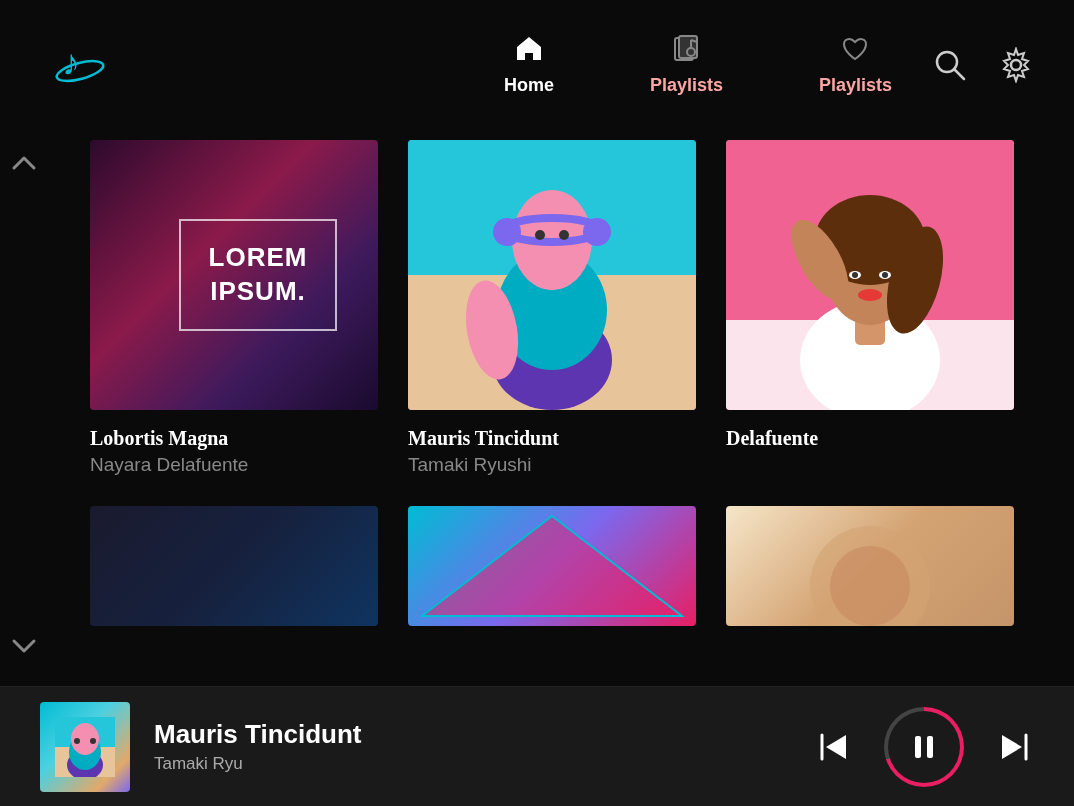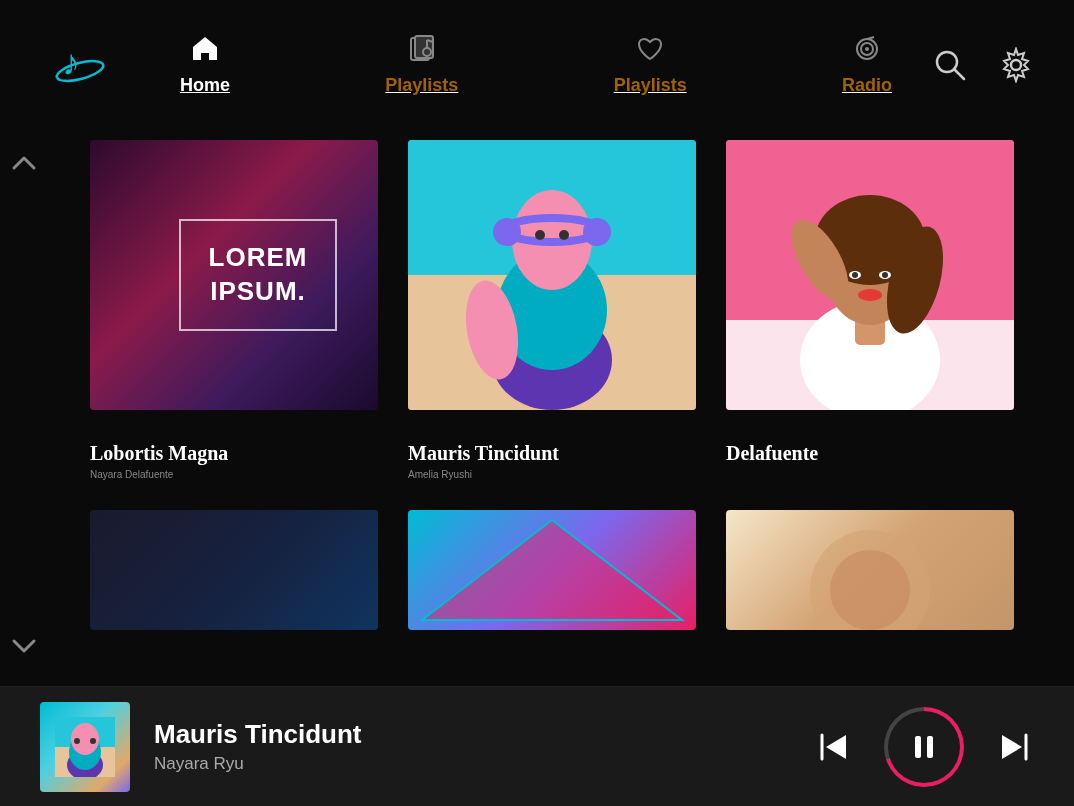--- a/index.html
+++ b/index.html
@@ -27,34 +27,33 @@
       align-items: center;
       justify-content: center;
     }
     .logo-icon {
       width: 56px;
       height: 56px;
     }
     .nav-items {
       display: flex;
       align-items: center;
-      gap: 0;
+      gap: 16px;
       flex: 1;
-      justify-content: space-between;
+      justify-content: flex-end;
       margin-left: 20px;
-      text-decoration: underline;
     }
     .nav-item {
       display: flex;
       flex-direction: column;
       align-items: center;
       gap: 6px;
       cursor: pointer;
       padding: 10px 40px;
-      color: #a16207;
+      color: #fca5a5;
       transition: color 0.2s;
     }
     .nav-item.active {
       color: #fff;
     }
     .nav-item .nav-icon {
       font-size: 28px;
       line-height: 1;
     }
     .nav-item .nav-label {
@@ -115,21 +114,21 @@
     }
     .card {
       cursor: pointer;
     }
     .card-image {
       width: 100%;
       aspect-ratio: 1;
       border-radius: 4px;
       overflow: hidden;
       position: relative;
-      margin-bottom: 32px;
+      margin-bottom: 17px;
       padding-left: 48px;
     }
 
     
     .card-img-1 {
       background: linear-gradient(135deg, #2d0a2e 0%, #8b1a4a 40%, #3d1a5c 70%, #1a0a2e 100%);
       display: flex;
       align-items: center;
       justify-content: center;
       height: 270px;
@@ -188,21 +187,21 @@
     }
 
     .card-title {
       font-size: 20px;
       font-weight: 600;
       color: #fff;
       margin-bottom: 4px;
       font-family: Liberation Serif, serif;
     }
     .card-subtitle {
-      font-size: 10px;
+      font-size: 19px;
       color: #888;
     }
 
     
     .player-bar {
       position: absolute;
       bottom: 0;
       left: 0;
       right: 0;
       height: 120px;
@@ -308,31 +307,20 @@
 
     <div class="nav-item">
       <span class="nav-icon">
         <svg width="30" height="30" viewBox="0 0 30 30" fill="none">
           <path d="M15 25C15 25 4 18 4 10C4 7 6.5 5 9.5 5C11.5 5 13.5 6.5 15 8C16.5 6.5 18.5 5 20.5 5C23.5 5 26 7 26 10C26 18 15 25 15 25Z" stroke="#888" stroke-width="2" fill="none"></path>
         </svg>
       </span>
       <span class="nav-label">Playlists</span>
     </div>
 
-    <div class="nav-item">
-      <span class="nav-icon">
-        <svg width="30" height="30" viewBox="0 0 30 30" fill="none">
-          <circle cx="15" cy="15" r="10" stroke="#888" stroke-width="2" fill="none"></circle>
-          <circle cx="15" cy="15" r="6" stroke="#888" stroke-width="2" fill="none"></circle>
-          <circle cx="15" cy="15" r="2" fill="#888"></circle>
-          <line x1="15" y1="5" x2="22" y2="3" stroke="#888" stroke-width="2"></line>
-        </svg>
-      </span>
-      <span class="nav-label">Radio</span>
-    </div>
   </nav>
 
   <div class="header-actions">
     <button class="header-btn" title="Search">
       <svg width="36" height="36" viewBox="0 0 36 36" fill="none">
         <circle cx="15" cy="15" r="10" stroke="#ccc" stroke-width="2.5" fill="none"></circle>
         <line x1="22" y1="22" x2="32" y2="32" stroke="#ccc" stroke-width="2.5" stroke-linecap="round"></line>
       </svg>
     </button>
     <button class="header-btn" title="Settings">
@@ -391,21 +379,21 @@
 
           <ellipse cx="150" cy="90" rx="48" ry="12" fill="none" stroke="#7b68ee" stroke-width="8"></ellipse>
           <circle cx="105" cy="92" r="14" fill="#7b68ee"></circle>
           <circle cx="195" cy="92" r="14" fill="#7b68ee"></circle>
 
           <circle cx="138" cy="95" r="5" fill="#333"></circle>
           <circle cx="162" cy="95" r="5" fill="#333"></circle>
         </svg>
       </div>
       <div class="card-title">Mauris Tincidunt</div>
-      <div class="card-subtitle">Amelia Ryushi</div>
+      <div class="card-subtitle">Tamaki Ryushi</div>
     </div>
 
     <div class="card">
       <div class="card-image card-img-3">
 
         <svg style="position:absolute;top:0;left:0;width:100%;height:100%;z-index:1" viewBox="0 0 300 270" preserveAspectRatio="xMidYMid slice">
 
           <rect x="0" y="0" width="300" height="270" fill="#f06292"></rect>
 
           <rect x="0" y="180" width="300" height="90" fill="#fce4ec"></rect>
@@ -463,21 +451,21 @@
       <ellipse cx="30" cy="48" rx="18" ry="15" fill="#5e35b1"></ellipse>
       <ellipse cx="30" cy="35" rx="16" ry="18" fill="#00acc1"></ellipse>
       <ellipse cx="30" cy="22" rx="14" ry="16" fill="#f48fb1"></ellipse>
       <circle cx="22" cy="24" r="3" fill="#333"></circle>
       <circle cx="38" cy="24" r="3" fill="#333"></circle>
     </svg>
   </div>
 
   <div class="player-info">
     <div class="player-title">Mauris Tincidunt</div>
-    <div class="player-artist">Nayara Ryu</div>
+    <div class="player-artist">Tamaki Ryu</div>
   </div>
 
   <div class="player-controls">
     <button class="ctrl-btn" title="Previous">
       <svg width="40" height="40" viewBox="0 0 40 40" fill="none">
         <line x1="8" y1="8" x2="8" y2="32" stroke="white" stroke-width="3" stroke-linecap="round"></line>
         <path d="M32 8 L12 20 L32 32 Z" fill="white"></path>
       </svg>
     </button>
 

